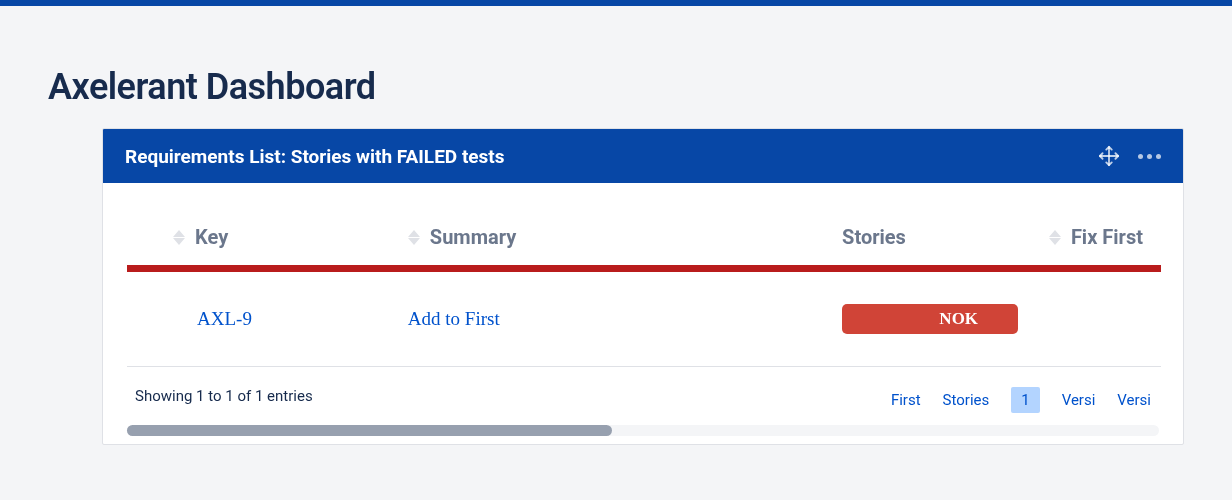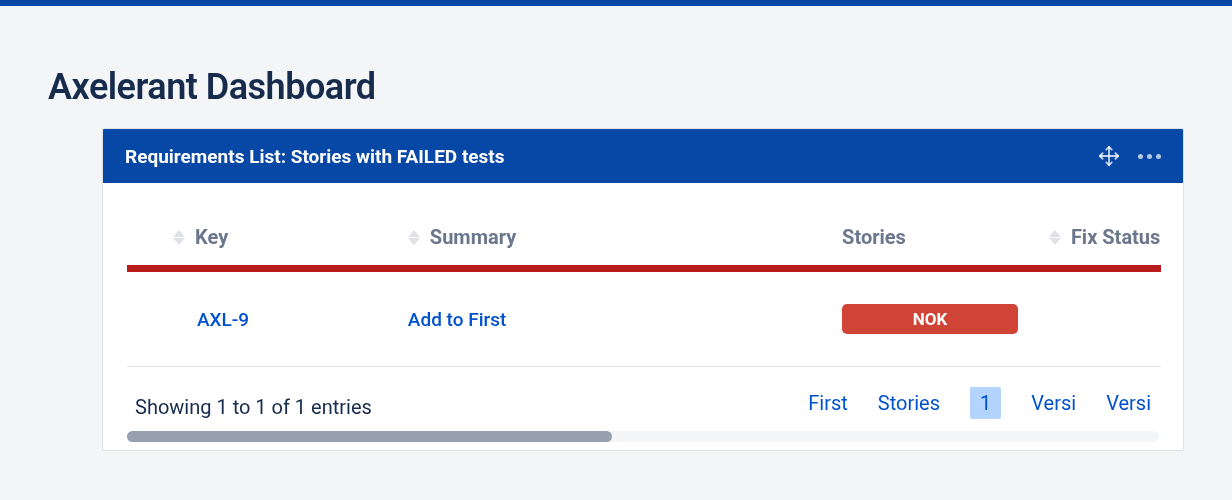--- a/index.html
+++ b/index.html
@@ -104,54 +104,55 @@
   .sort-icon .tri-down { border-top: 7px solid #dfe1e6; }
   .col-key    { width: 26%; padding-left: 46px !important; }
   .col-summary{ width: 42%; }
   .col-status { width: 20%; }
   .col-fix    { width: 12%; padding-right: 0 !important; }
   table.data-table tbody td {
     padding: 32px 12px;
     font-size: 19px;
     border-bottom: 1px solid #dfe1e6;
     vertical-align: middle;
+    font-family: Liberation Serif, serif;
   }
   .link {
     color: #0052cc;
     font-weight: 500;
     text-decoration: none;
     cursor: pointer;
   }
   .key-cell { padding-left: 70px !important; }
   .status-badge {
     display: inline-block;
     background: #de350b;
     background: #d04437;
     color: #ffffff;
     font-weight: 700;
     font-size: 17px;
     padding: 5px 40px;
     border-radius: 5px;
-    text-align: center;
+    text-align: right;
     min-width: 176px;
   }
   .table-footer {
     display: flex;
     justify-content: space-between;
-    align-items: flex-end;
+    align-items: flex-start;
     padding: 20px 8px 8px 8px;
-    font-size: 20px;
+    font-size: 15px;
   }
   .footer-info {
     color: #172b4d;
   }
   .pagination {
     display: flex;
     align-items: center;
-    gap: 30px;
+    gap: 22px;
   }
   .pagination .pg {
     color: #0052cc;
     cursor: pointer;
   }
   .pagination .pg-current {
     background: #b3d4ff;
     color: #0052cc;
     padding: 4px 10px;
     border-radius: 2px;
@@ -231,21 +232,21 @@
               <div class="th-inner">
                 <span>Stories</span>
               </div>
             </th>
             <th class="col-fix">
               <div class="th-inner">
                 <span class="sort-icon">
                   <span class="tri tri-up"></span>
                     <span class="tri tri-down"></span>
                 </span>
-                <span>Fix Status</span>
+                <span>Fix First</span>
               </div>
             </th>
           </tr>
         </thead>
         <tbody>
           <tr>
             <td class="key-cell">
               <a class="link">AXL-9</a>
             </td>
             <td>

